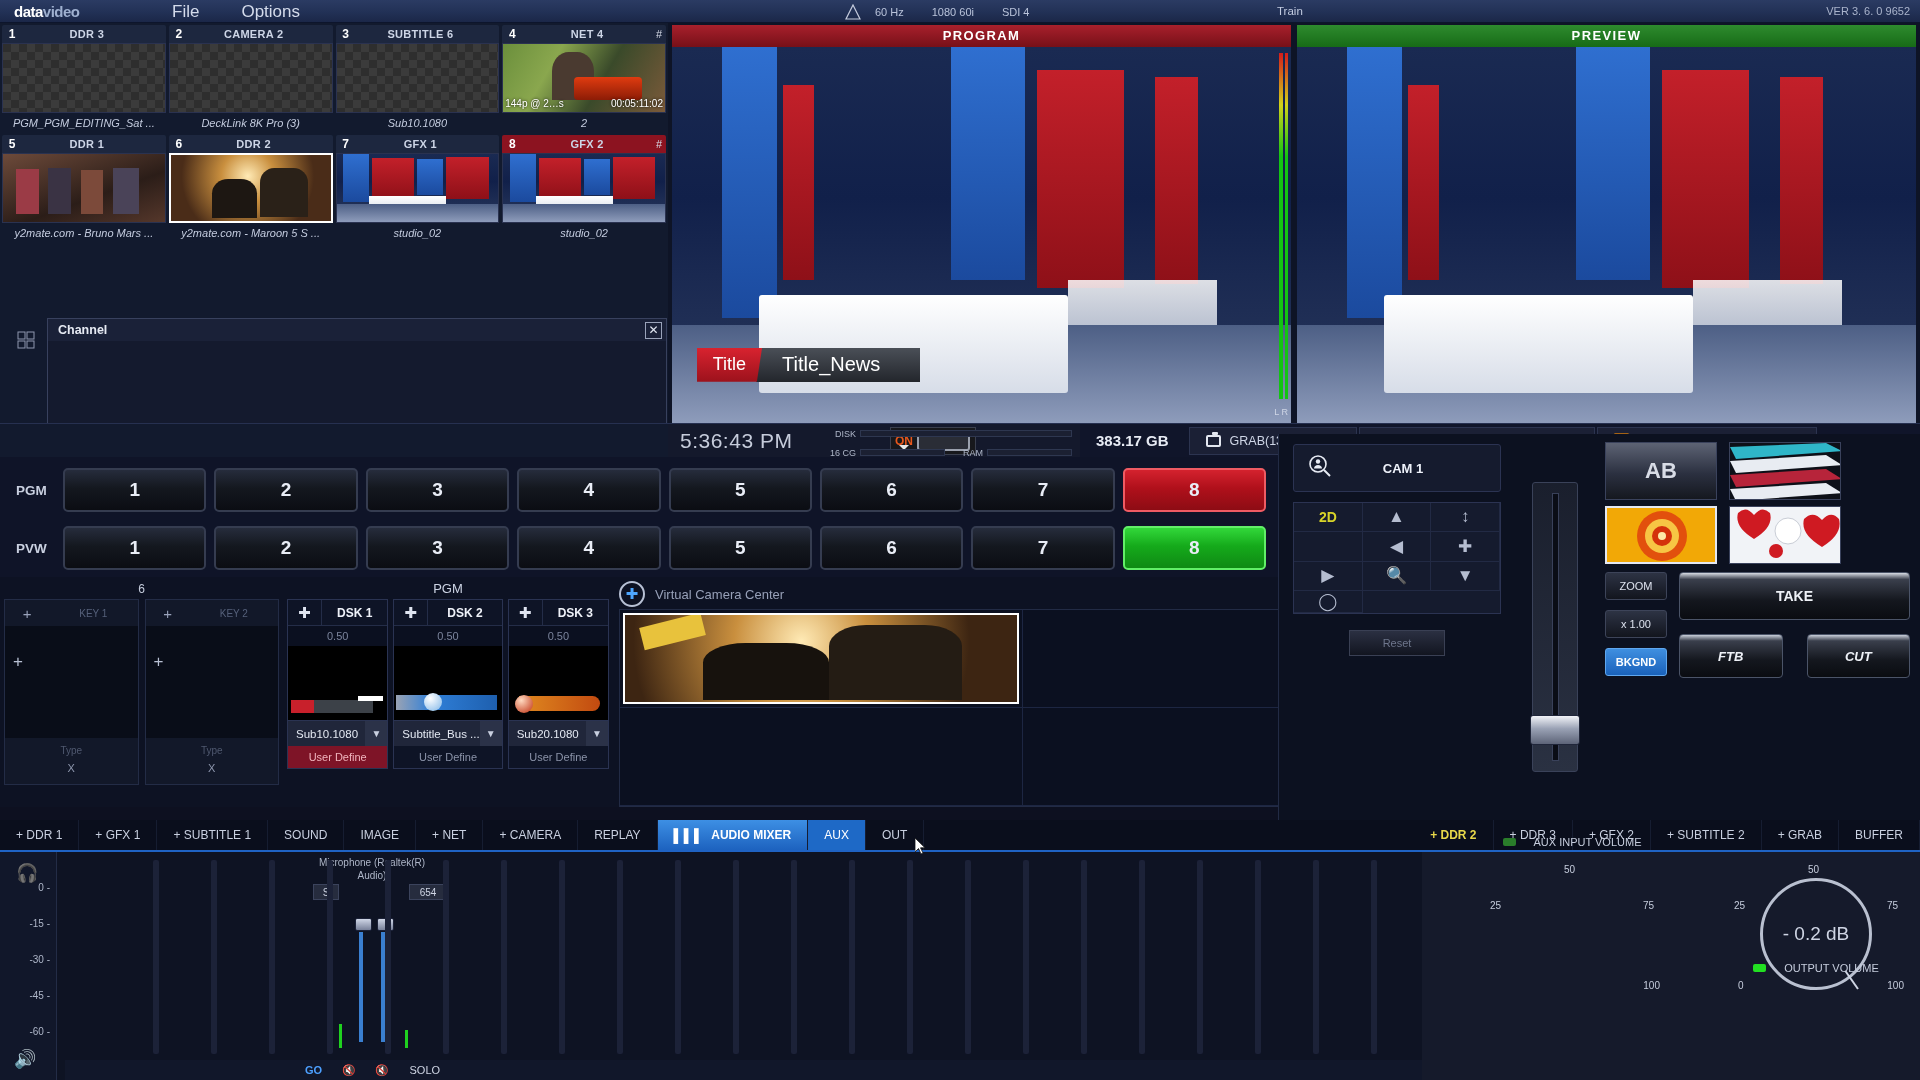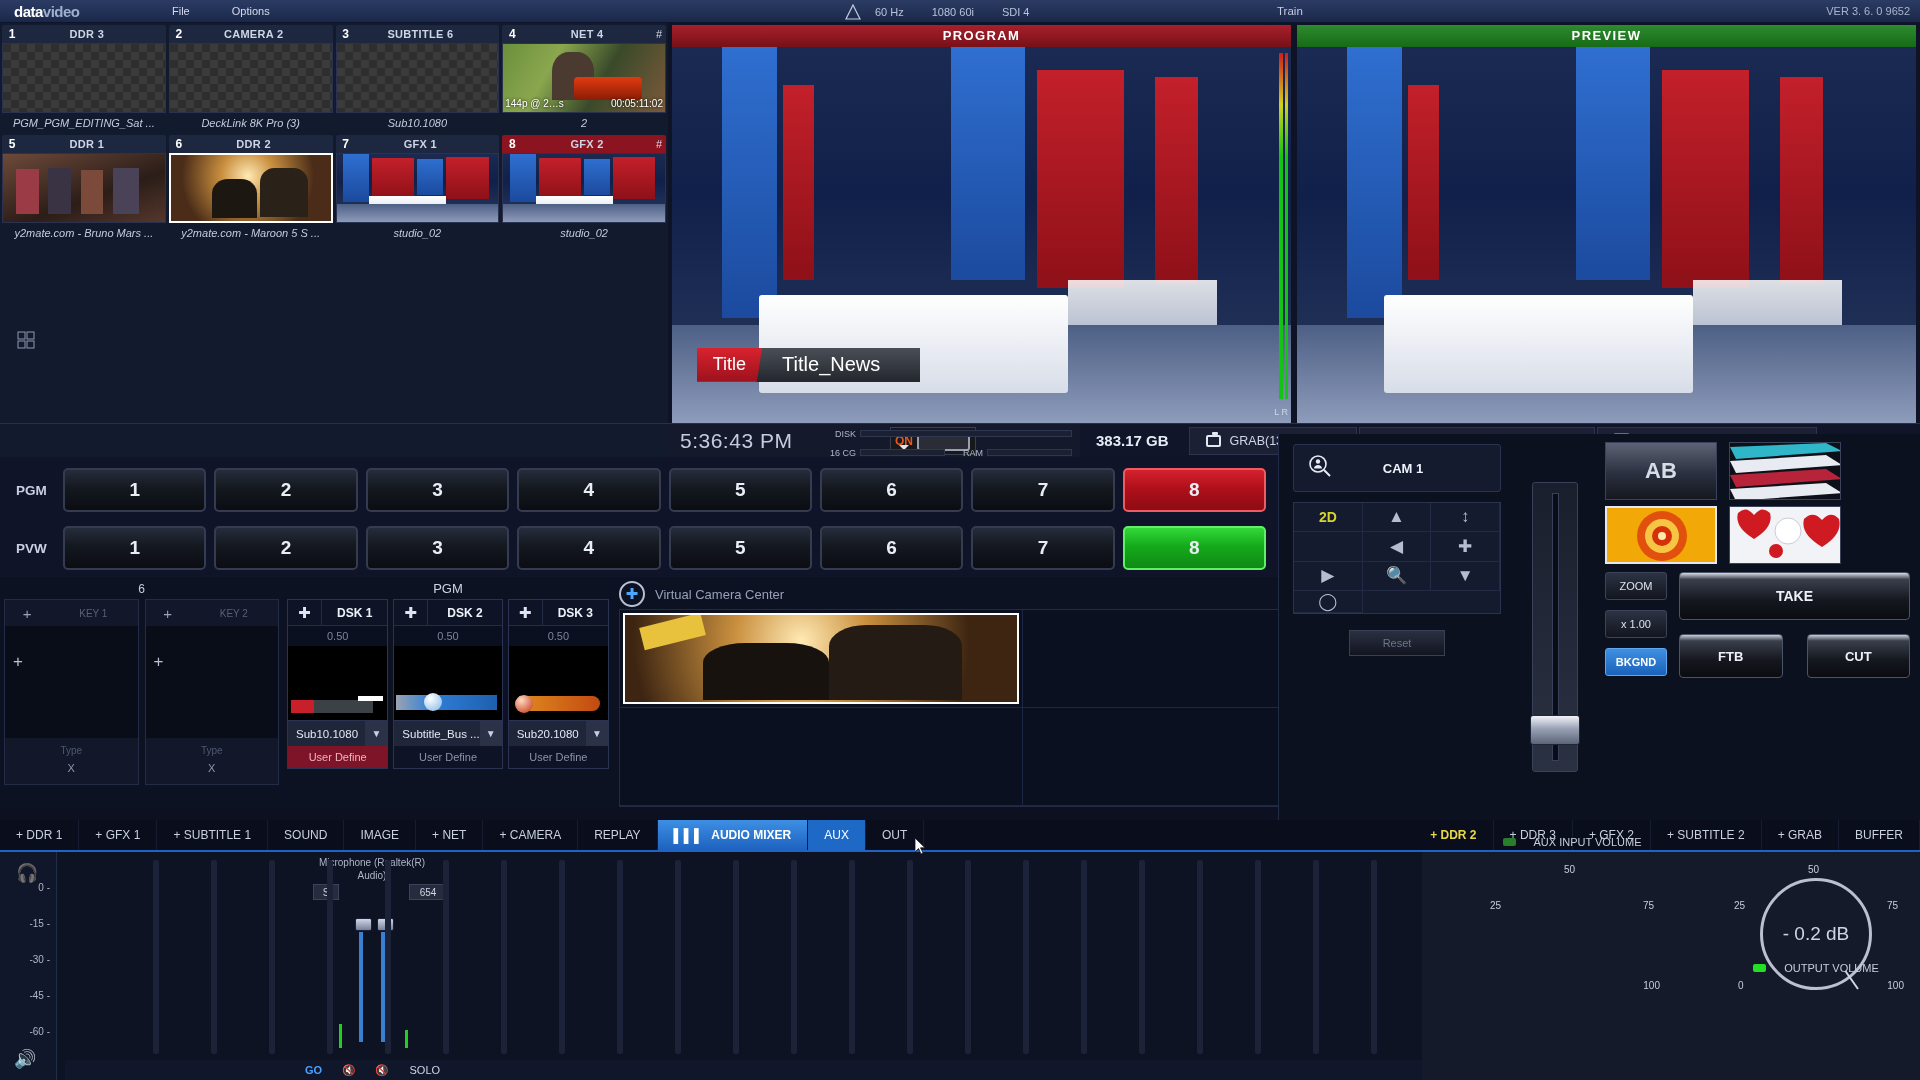--- a/index.html
+++ b/index.html
@@ -6,21 +6,21 @@
   html,body { width:1920px; height:1080px; overflow:hidden; background:#0d1020;
     font-family:"Liberation Sans", sans-serif; color:#c8cede; }
   .app { width:1920px; height:1080px; position:relative; display:flex; flex-direction:column; }
 
   
   .menubar { height:23px; background:linear-gradient(180deg,#2b3b63 0%,#223156 55%,#1b2748 100%);
     display:flex; align-items:center; position:relative; border-bottom:1px solid #0d152c; flex:none; }
   .logo { width:96px; text-align:left; padding-left:14px; font-weight:bold; font-size:15px;
     letter-spacing:-0.5px; color:#ffffff; }
   .logo .dv2 { color:#9fb0cf; }
-  .menubar .mitem { font-size:11px; color:#d4dbeb; padding:0 13px; line-height:23px; }
+  .menubar .mitem { font-size:17px; color:#d4dbeb; padding:0 13px; line-height:23px; }
   .menubar .mi-file { margin-left:63px; }
   .menubar .mi-opts { margin-left:16px; }
   .mb-center { position:absolute; left:845px; top:0; height:23px; display:flex; align-items:center; gap:0; }
   .mb-center .seg { font-size:11px; color:#b9c3da; padding:0 14px; }
   .warn-ico { width:16px; height:16px; display:block; }
   .mb-train { position:absolute; left:1277px; top:0; line-height:23px; font-size:11.5px; color:#c2cbe0; }
   .mb-ver { position:absolute; right:10px; top:0; line-height:23px; font-size:11px; color:#aab4cc; }
 
   
   .top { display:flex; flex:none; height:400px; }
@@ -204,21 +204,21 @@
   .zoomcol{ width:62px; display:flex; flex-direction:column; gap:10px; }
   .zbtn{ height:28px; border-radius:3px; background:linear-gradient(180deg,#2d3purposes,#2d3344,#12151e);
     background:linear-gradient(180deg,#2d3344,#12151e);
     border:1px solid #3d4considering; border:1px solid #3d4459; color:#dde2ee; font-size:11px;
     display:flex; align-items:center; justify-content:center; }
   .zbtn.blue{ background:linear-gradient(180deg,#3f8fe0,#1a62bb); border-color:#5fa7ef; color:#fff; font-weight:bold;}
   .bigtake{ flex:1; }
   .bigtake .tk{ height:48px; border-radius:4px; border:1px solid #4b5468;
     background:linear-gradient(180deg,#d7dbe3 0%,#3a3f4c 14%,#14171e 60%,#0a0c11 100%);
     color:#eef1f7; font-size:14px; font-weight:bold; display:flex; align-items:center; justify-content:center; }
-  .ftbrow{ display:flex; gap:24px; margin-top:14px; }
+  .ftbrow{ display:flex; gap:24px; margin-top:14px;font-style:italic; }
   .ftbrow .b{ flex:1; height:44px; border-radius:4px; border:1px solid #4b5468;
     background:linear-gradient(180deg,#c9cfda 0%,#3a3f4c 14%,#14171e 60%,#0a0c11 100%);
     color:#eef1f7; font-size:13px; font-weight:bold; display:flex; align-items:center; justify-content:center; }
 
   
   .chanwin{ position:absolute; left:47px; top:318px; width:620px; height:105px;
     background:#1a2138; border:1px solid #38415e; }
   .chanhdr{ height:22px; background:linear-gradient(180deg,#2a3consider,#2a3350,#1d2540);
     display:flex; align-items:center; padding:0 4px 0 10px; }
   .chanhdr .t{ flex:1; font-size:12.5px; font-weight:bold; color:#e6eaf3; }
@@ -739,20 +739,27 @@
   </div>
 
   <div class="chanicon">
     <svg width="20" height="20" viewBox="0 0 20 20">
       <rect x="2" y="2" width="7" height="7" fill="none" stroke="#8f98b0"></rect>
       <rect x="11" y="2" width="7" height="7" fill="none" stroke="#8f98b0"></rect>
       <rect x="2" y="11" width="7" height="7" fill="none" stroke="#8f98b0"></rect>
       <rect x="11" y="11" width="7" height="7" fill="none" stroke="#8f98b0"></rect>
     </svg>
   </div>
+  <div class="chanwin">
+    <div class="chanhdr">
+      <div class="t">Channel</div>
+      <div class="closebtn">✕</div>
+    </div>
+    <div class="chanbody"></div>
+  </div>
 
   <div class="tabbar" id="tabbar">
       <div class="tab">
         <span>+ DDR 1</span>
       </div>
       <div class="tab">
         <span>+ GFX 1</span>
       </div>
       <div class="tab">
         <span>+ SUBTITLE 1</span>

